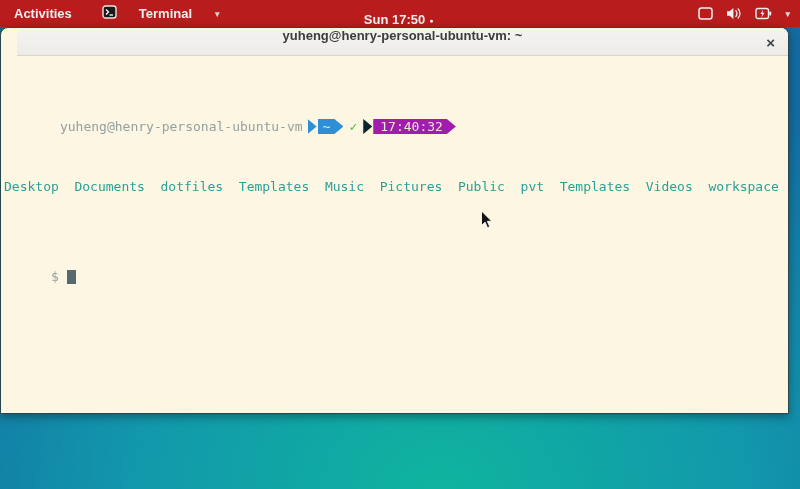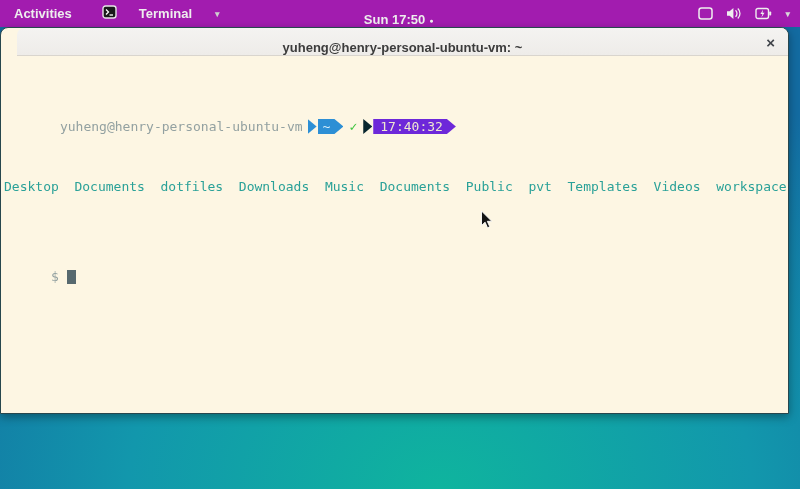--- a/index.html
+++ b/index.html
@@ -6,21 +6,21 @@
   html,body { width:800px; height:489px; }
   body {
     position:relative; overflow:hidden;
     font-family:"Liberation Sans", sans-serif;
     background: radial-gradient(ellipse 75% 95% at 55% 100%, #0fb49e 0%, #1297ac 52%, #136ba1 100%);
   }
 
   
   .top-bar {
     position:absolute; left:0; top:0; width:800px; height:27px;
-    background:#a21caf; color:#eeeeee;
+    background:#b91c1c; color:#eeeeee;
     display:flex; align-items:center; padding:13px 10px;
     font-size:13px; font-weight:700;
   }
   .activities { padding:0 4px; cursor:pointer; }
   .app-menu { display:flex; align-items:center; gap:22px; margin-left:26px; cursor:pointer; }
   .app-menu .caret { font-size:9px; color:#cfcfcf; margin-left:1px; }
   .clock-wrap {
     position:absolute; left:50%; top:0; transform:translateX(-52%);
     height:39px; display:flex; align-items:center; gap:4px; cursor:pointer;
   }
@@ -32,21 +32,21 @@
   
   .window {
     position:absolute; left:0; top:27px; width:789px; height:387px;
     border:1px solid #27474e; border-radius:8px 8px 0 0;
     background:#fdf6e3;
     box-shadow:0 3px 10px rgba(0,0,0,0.35);
   }
   .titlebar {
     height:28px; background:linear-gradient(#f4f3f1,#eeece9);
     border-bottom:1px solid #d9d5ce; border-radius:7px 7px 0 0;
-    display:flex; align-items:flex-end; justify-content:center; position:relative;margin-left:16px;
+    display:flex; align-items:flex-start; justify-content:center; position:relative;margin-left:16px;
   }
   .titlebar .title { font-size:13px; font-weight:700; color:#3c3c3c; }
   .close-btn {
     position:absolute; right:13px; top:50%; transform:translateY(-50%);
     font-size:15px; font-weight:700; color:#40444a; line-height:1; cursor:pointer;
   }
 
   
   .term {
     font-family:"DejaVu Sans Mono", monospace;
@@ -66,21 +66,21 @@
     clip-path:polygon(0 0, 100% 50%, 0 100%);
   }
   .pl-tri.blue { background:#2d8fd5; margin-left:5px; }
   .pl-tri.dark { background:#08262e; margin-left:1px; }
   .pl-body {
     display:inline-block; height:15px; vertical-align:top; margin-left:1px;
     clip-path:polygon(0 0, calc(100% - 9px) 0, 100% 50%, calc(100% - 9px) 100%, 0 100%);
     padding:0 13px 0 5px;
   }
   .pl-body.blue { background:#2d8fd5; color:#d6ecf9; }
-  .pl-body.dark { background:#6d28d9; color:#efe7d0; padding-left:7px; }
+  .pl-body.dark { background:#a21caf; color:#efe7d0; padding-left:7px; }
   .check { color:#3fc43f; font-weight:700; margin:0 5px 0 6px; }
 
   .cursor-block {
     display:inline-block; width:9px; height:14px; background:#57696f;
     vertical-align:top; margin-left:8px; margin-top:1px;
   }
 
   
   .mouse { position:absolute; left:480px; top:210px; z-index:20; pointer-events:none; }
 </style>
@@ -137,21 +137,21 @@
     <span class="close-btn">×</span>
   </div>
 
   <div class="term">
 
     <div class="t-line indent">
       <span class="user-host">yuheng@henry-personal-ubuntu-vm</span><span class="pl-tri blue"></span><span class="pl-body blue">~</span><span class="check">✓</span><span class="pl-tri dark"></span><span class="pl-body dark">17:40:32</span>
     </div>
 
 
-    <div class="t-line dirs">Desktop  Documents  dotfiles  Downloads  Music  Documents  Public  pvt  Templates  Videos  workspace</div>
+    <div class="t-line dirs">Desktop  Documents  dotfiles  Templates  Music  Pictures  Public  pvt  Templates  Videos  workspace</div>
 
 
     <div class="t-line">
       <span class="prompt-char">$</span><span class="cursor-block"></span>
     </div>
 
   </div>
 </div>
 
 <div class="mouse">

